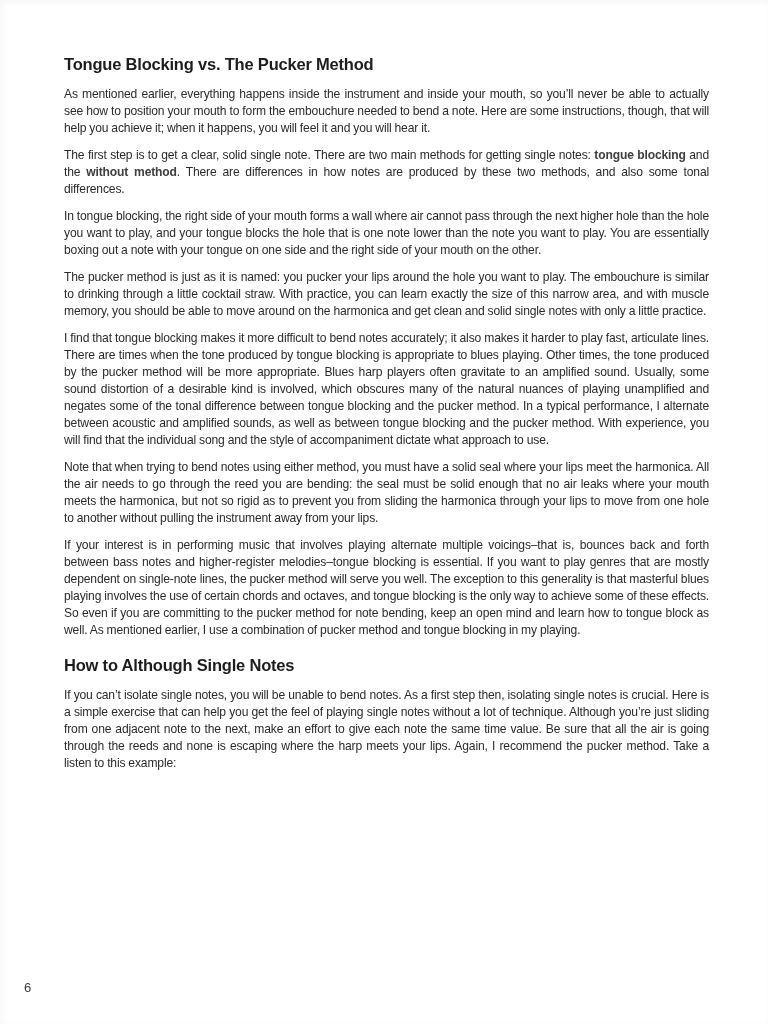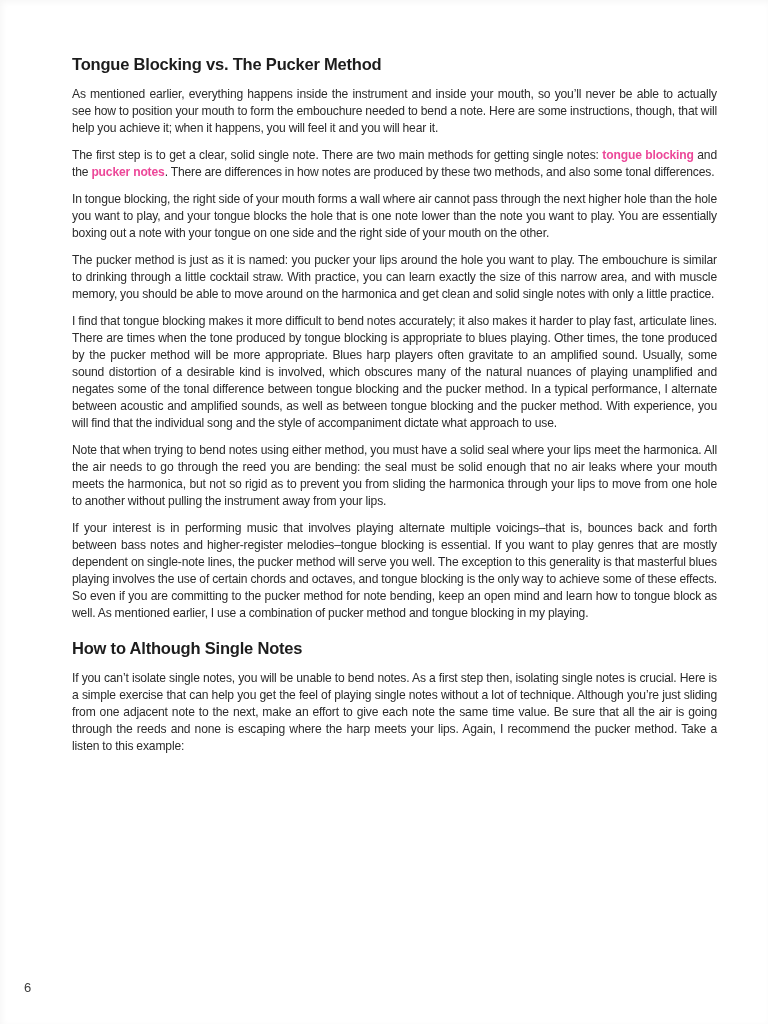--- a/index.html
+++ b/index.html
@@ -15,21 +15,21 @@
     overflow: hidden;
   }
   .page {
     position: absolute;
     inset: 0;
     background: #ffffff;
     box-shadow: inset 2px 2px 6px rgba(0,0,0,0.04);
   }
   .content {
     position: absolute;
-    left: 72px;
+    left: 64px;
     top: 55px;
     width: 645px;
     color: #2a2a2a;
   }
   .section-heading {
     font-family: "Liberation Sans", sans-serif;
     font-size: 16.5px;
     font-weight: 700;
     color: #1d1d1d;
     letter-spacing: -0.2px;
@@ -42,39 +42,39 @@
     font-size: 12.1px;
     line-height: 17px;
     letter-spacing: -0.15px;
     word-spacing: -0.2px;
     text-align: justify;
     color: #2b2b2b;
     margin: 0 0 10px 0;
   }
   .para strong {
     font-weight: 700;
-    color: #ec4899;
+    color: #404040;
   }
   .page-number {
     position: absolute;
     left: 24px;
     top: 980px;
     font-size: 13px;
     color: #3c3c3c;
   }
 </style>
 </head>
 <body>
 
 <div class="page">
   <div class="content" id="content">
       <section class="section">
         <h1 class="section-heading">Tongue Blocking vs. The Pucker Method</h1>
         <p class="para"><span>As mentioned earlier, everything happens inside the instrument and inside your mouth, so you’ll never be able to actually see how to position your mouth to form the embouchure needed to bend a note. Here are some instructions, though, that will help you achieve it; when it happens, you will feel it and you will hear it.</span></p>
-        <p class="para"><span>The first step is to get a clear, solid single note. There are two main methods for getting single notes: </span><strong>tongue blocking</strong><span> and the </span><strong>pucker notes</strong><span>. There are differences in how notes are produced by these two methods, and also some tonal differences.</span></p>
+        <p class="para"><span>The first step is to get a clear, solid single note. There are two main methods for getting single notes: </span><strong>tongue blocking</strong><span> and the </span><strong>without method</strong><span>. There are differences in how notes are produced by these two methods, and also some tonal differences.</span></p>
         <p class="para"><span>In tongue blocking, the right side of your mouth forms a wall where air cannot pass through the next higher hole than the hole you want to play, and your tongue blocks the hole that is one note lower than the note you want to play. You are essentially boxing out a note with your tongue on one side and the right side of your mouth on the other.</span></p>
         <p class="para"><span>The pucker method is just as it is named: you pucker your lips around the hole you want to play. The embouchure is similar to drinking through a little cocktail straw. With practice, you can learn exactly the size of this narrow area, and with muscle memory, you should be able to move around on the harmonica and get clean and solid single notes with only a little practice.</span></p>
         <p class="para"><span>I find that tongue blocking makes it more difficult to bend notes accurately; it also makes it harder to play fast, articulate lines. There are times when the tone produced by tongue blocking is appropriate to blues playing. Other times, the tone produced by the pucker method will be more appropriate. Blues harp players often gravitate to an amplified sound. Usually, some sound distortion of a desirable kind is involved, which obscures many of the natural nuances of playing unamplified and negates some of the tonal difference between tongue blocking and the pucker method. In a typical performance, I alternate between acoustic and amplified sounds, as well as between tongue blocking and the pucker method. With experience, you will find that the individual song and the style of accompaniment dictate what approach to use.</span></p>
         <p class="para"><span>Note that when trying to bend notes using either method, you must have a solid seal where your lips meet the harmonica. All the air needs to go through the reed you are bending: the seal must be solid enough that no air leaks where your mouth meets the harmonica, but not so rigid as to prevent you from sliding the harmonica through your lips to move from one hole to another without pulling the instrument away from your lips.</span></p>
         <p class="para"><span>If your interest is in performing music that involves playing alternate multiple voicings–that is, bounces back and forth between bass notes and higher-register melodies–tongue blocking is essential. If you want to play genres that are mostly dependent on single-note lines, the pucker method will serve you well. The exception to this generality is that masterful blues playing involves the use of certain chords and octaves, and tongue blocking is the only way to achieve some of these effects. So even if you are committing to the pucker method for note bending, keep an open mind and learn how to tongue block as well. As mentioned earlier, I use a combination of pucker method and tongue blocking in my playing.</span></p>
       </section>
       <section class="section">
         <h1 class="section-heading">How to Although Single Notes</h1>
         <p class="para"><span>If you can’t isolate single notes, you will be unable to bend notes. As a first step then, isolating single notes is crucial. Here is a simple exercise that can help you get the feel of playing single notes without a lot of technique. Although you’re just sliding from one adjacent note to the next, make an effort to give each note the same time value. Be sure that all the air is going through the reeds and none is escaping where the harp meets your lips. Again, I recommend the pucker method. Take a listen to this example:</span></p>
       </section>

